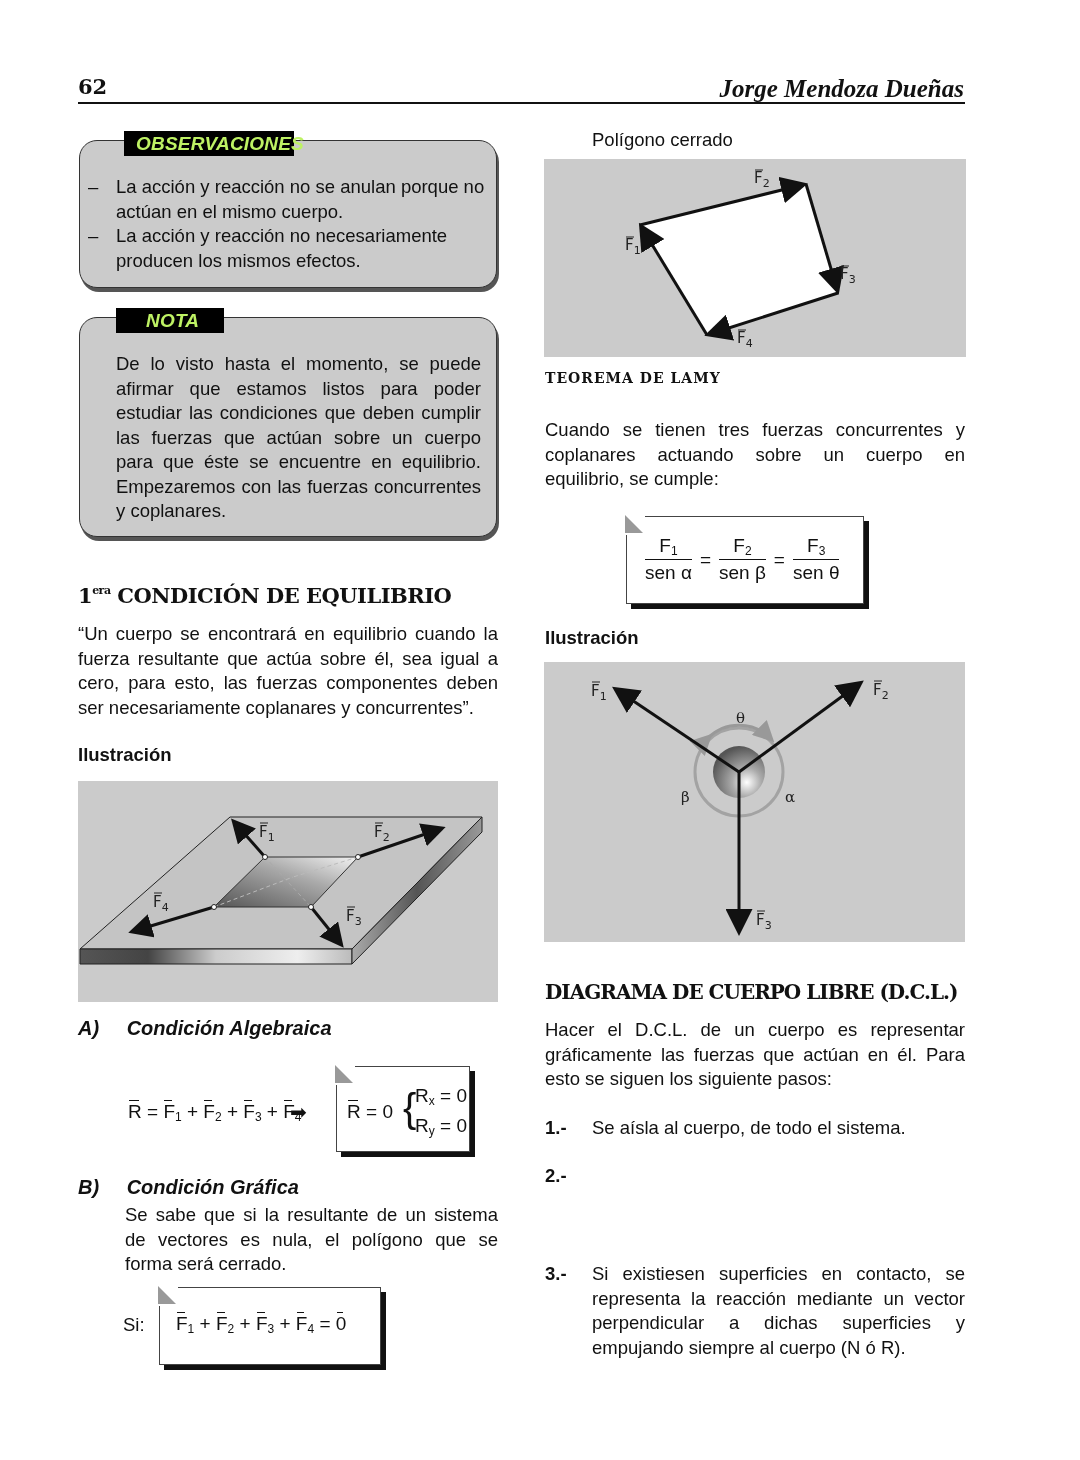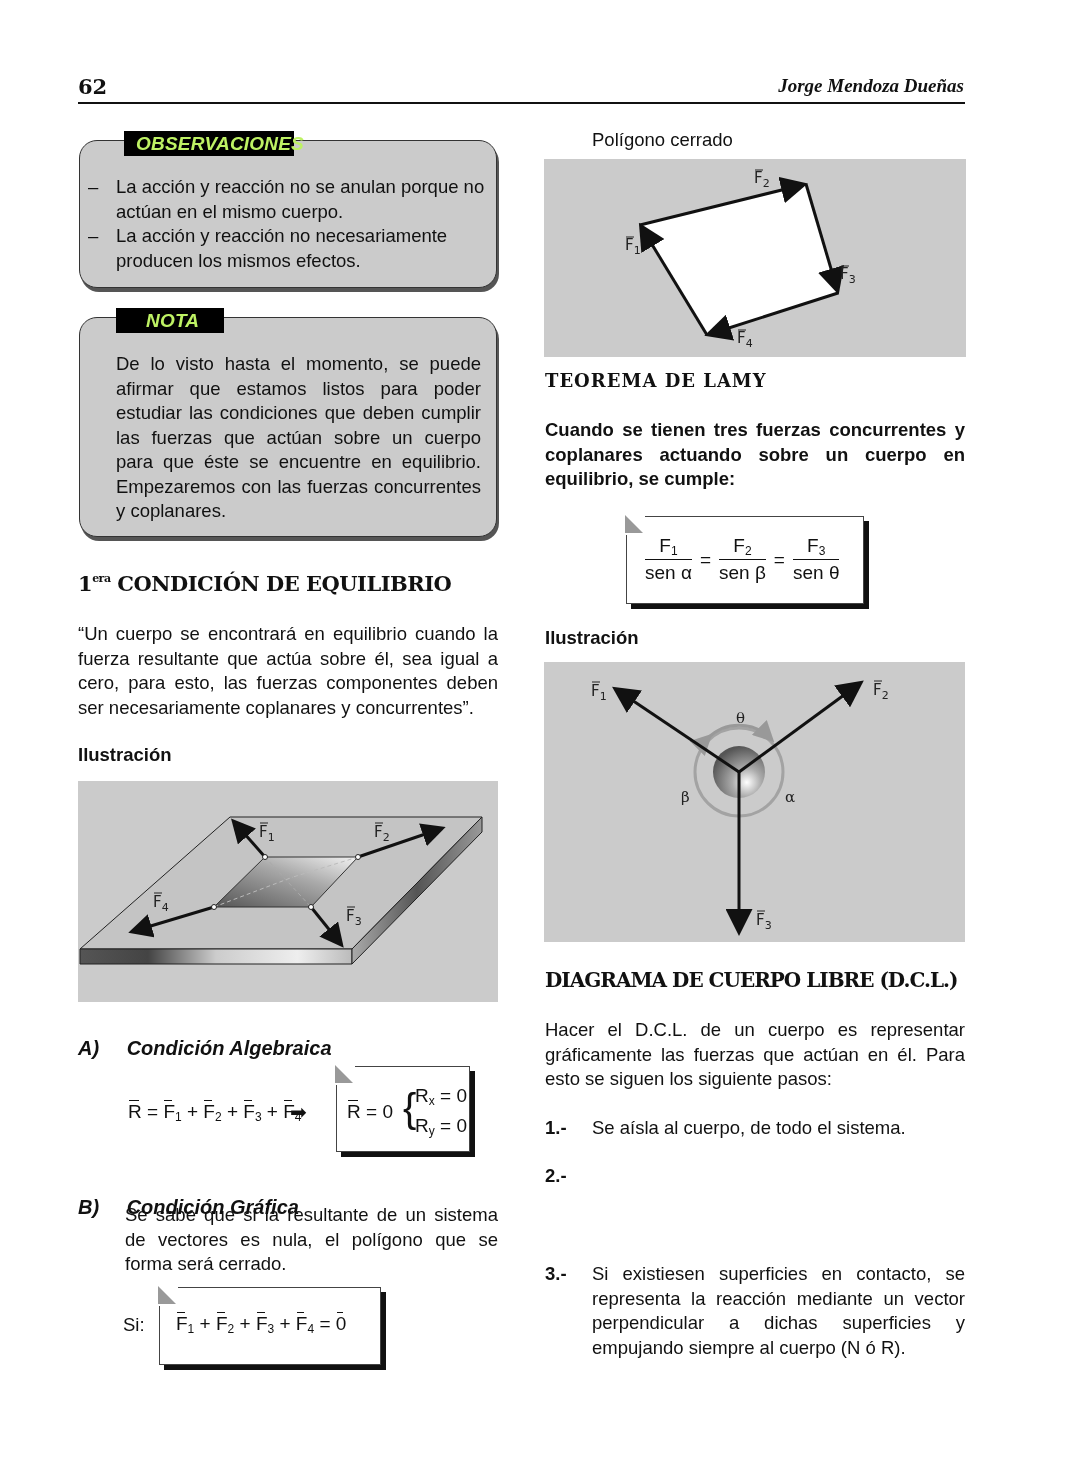--- a/index.html
+++ b/index.html
@@ -3,39 +3,39 @@
 <meta charset="utf-8">
 <style>
   * { box-sizing: border-box; margin: 0; padding: 0; }
   html, body { width: 1080px; height: 1460px; background: #ffffff; overflow: hidden; }
   body { position: relative; font-family: "Liberation Sans", "DejaVu Sans", sans-serif; color: #111; }
 
   .abs { position: absolute; }
 
   
   .page-num { left: 78px; top: 74px; font-family: "DejaVu Serif", "Liberation Serif", serif; font-weight: bold; font-size: 21px; }
-  .author { right: 116px; top: 75px; font-family: "Liberation Serif", "DejaVu Serif", serif; font-style: italic; font-weight: bold; font-size: 19px; }
+  .author { right: 116px; top: 75px; font-family: "Liberation Serif", "DejaVu Serif", serif; font-style: italic; font-weight: bold; font-size: 25px; }
   .header-rule { left: 78px; top: 102px; width: 887px; height: 2px; background: #111; }
 
   
   .callout { background: #cbcbcb; border: 1.5px solid #333; border-radius: 18px; box-shadow: 2px 4px 0 #555; }
   .callout-tag { background: #000; color: #bef264; font-style: italic; font-weight: bold; font-size: 19px; padding: 0 12px; height: 25px; line-height: 25px; letter-spacing: 0.2px; }
   .body-text { font-size: 18.5px; line-height: 24.5px; color: #111; }
   .just { text-align: justify; }
 
   .obs-list { list-style: none; }
   .obs-list li { position: relative; padding-left: 38px; }
   .obs-list li .dash { position: absolute; left: 10px; top: 0; }
 
   
-  .h-serif { font-family: "DejaVu Serif", "Liberation Serif", serif; font-weight: bold; font-size: 21px; letter-spacing: -0.5px; }
+  .h-serif { font-family: "DejaVu Serif", "Liberation Serif", serif; font-weight: bold; font-size: 21px; letter-spacing: -0.5px; margin-top: 12px; }
   .h-serif sup { font-size: 11px; vertical-align: 9px; }
-  .h-lamy { font-family: "DejaVu Serif", serif; font-weight: bold; font-size: 18px; letter-spacing: 1px; }
+  .h-lamy { font-family: "DejaVu Serif", serif; font-weight: bold; font-size: 14px; letter-spacing: 1px; }
   .subhead { font-weight: bold; font-size: 18.5px; }
-  .italic-head { font-style: italic; font-weight: bold; font-size: 20px; margin-top: 20px; }
+  .italic-head { font-style: italic; font-weight: bold; font-size: 20px; }
 
   
   .figure { background: #cbcbcb; }
 
   
   .fbox { background: #fff; border: 1.5px solid #444; box-shadow: 5px 5px 0 #111; }
   .fold { position: absolute; left: -2px; top: -2px; width: 0; height: 0; border-right: 18px solid transparent; border-bottom: 18px solid #999; }
   .fold-bg { position: absolute; left: -2px; top: -2px; width: 20px; height: 20px; background: #fff; }
   .math { font-size: 19px; }
   .ov { position: relative; display: inline-block; }
@@ -182,21 +182,21 @@
           <line x1="82" y1="78" x2="90" y2="78"></line>
           <line x1="211" y1="11" x2="219" y2="11"></line>
           <line x1="297" y1="107" x2="305" y2="107"></line>
           <line x1="194" y1="171" x2="202" y2="171"></line>
         </g>
     </g>
   </svg>
 </div>
 
 <div class="abs h-lamy" style="left:545px; top:370px;">TEOREMA DE LAMY</div>
-<p class="abs body-text just" style="left:545px; top:418px; width:420px;font-weight:bold;">Cuando se tienen tres fuerzas concurrentes y coplanares actuando sobre un cuerpo en equilibrio, se cumple:</p>
+<p class="abs body-text just" style="left:545px; top:418px; width:420px;">Cuando se tienen tres fuerzas concurrentes y coplanares actuando sobre un cuerpo en equilibrio, se cumple:</p>
 <div class="abs fbox" style="left:626px; top:516px; width:238px; height:88px;">
   <div class="fold-bg"></div>
     <div class="fold"></div>
   <div style="position:absolute; left:18px; top:18px; white-space:nowrap;">
     <span class="frac">
         <span class="num"><span>F</span><span class="sub">1</span></span>
         <span class="den">sen α</span>
       </span><span class="eq">=</span><span class="frac">
         <span class="num"><span>F</span><span class="sub">2</span></span>
         <span class="den">sen β</span>

